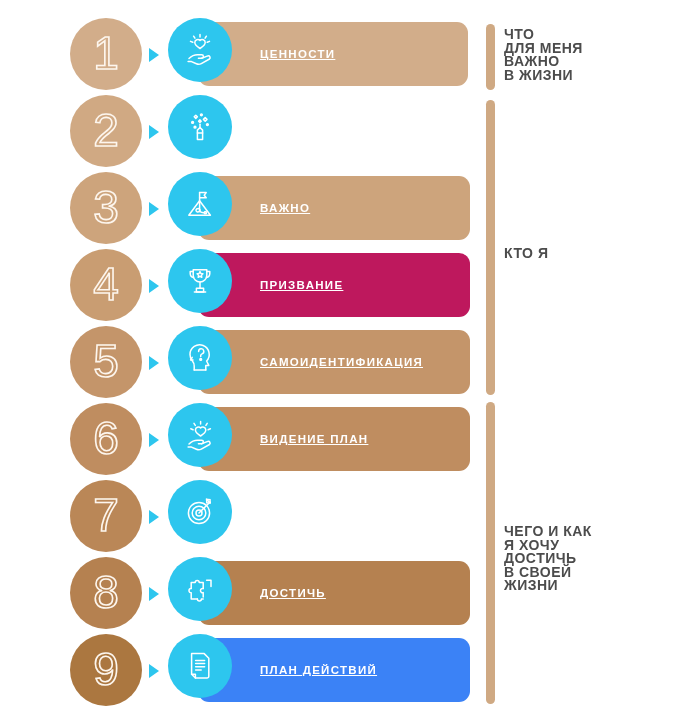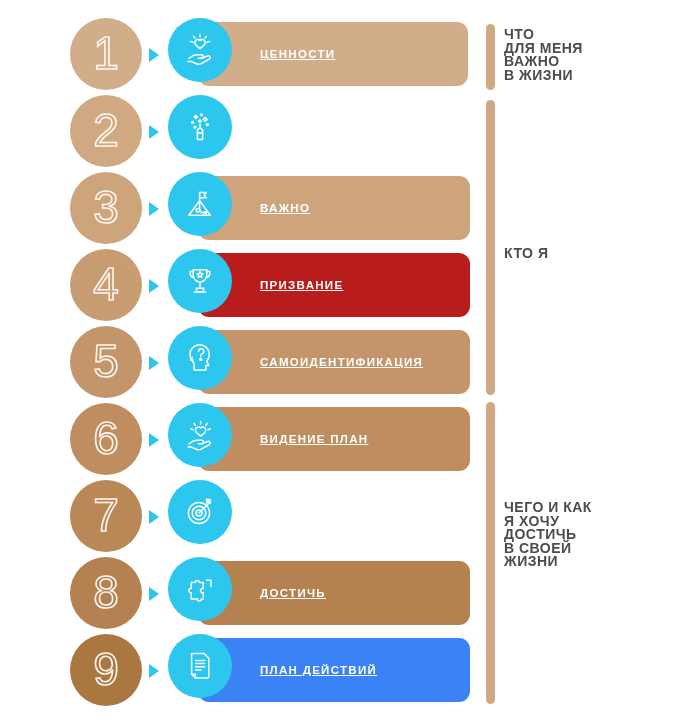--- a/index.html
+++ b/index.html
@@ -187,21 +187,21 @@
         <circle cx="25.4" cy="28.7" r="1.1"></circle>
       </g>
         </svg>
       </div>
     </div>
     <div class="row" style="top: 249px;">
       <div class="num-circle" style="background: rgb(201, 157, 114);">
         <span class="num-text">4</span>
       </div>
       <div class="arrow"></div>
-      <div class="bar" style="background: #b91c1c; width: 272px;">
+      <div class="bar" style="background: #be185d; width: 272px;">
         <span class="bar-label">ПРИЗВАНИЕ</span>
       </div>
       <div class="icon-circle">
         <svg width="40" height="40" viewBox="0 0 40 40">
       <g fill="none" stroke="#ffffff" stroke-width="1.5" stroke-linecap="round" stroke-linejoin="round">
         <path d="M13.2 8.8 h13.6 v5.4 a6.8 6.8 0 0 1-13.6 0z"></path>
         <path d="M13.2 10.4 h-3 v2.2 a4 4 0 0 0 3.4 3.9"></path>
         <path d="M26.8 10.4 h3 v2.2 a4 4 0 0 1-3.4 3.9"></path>
         <path d="M20 21 v6.2"></path>
         <path d="M16.4 27.2 h7.2 v3.8 h-7.2z"></path>
@@ -310,18 +310,18 @@
       </div>
     </div>
     <div class="bracket" style="top: 24px; height: 66px;"></div>
     <div class="bracket-label" style="top: 28px;">ЧТО
 ДЛЯ МЕНЯ
 ВАЖНО
 В ЖИЗНИ</div>
     <div class="bracket" style="top: 100px; height: 295px;"></div>
     <div class="bracket-label" style="top: 247px;">КТО Я</div>
     <div class="bracket" style="top: 402px; height: 302px;"></div>
-    <div class="bracket-label" style="top: 501px;">ЧЕГО И КАК
+    <div class="bracket-label" style="top: 525px;">ЧЕГО И КАК
 Я ХОЧУ
 ДОСТИЧЬ
 В СВОЕЙ
 ЖИЗНИ</div>
   </div>
 
 </body></html>

